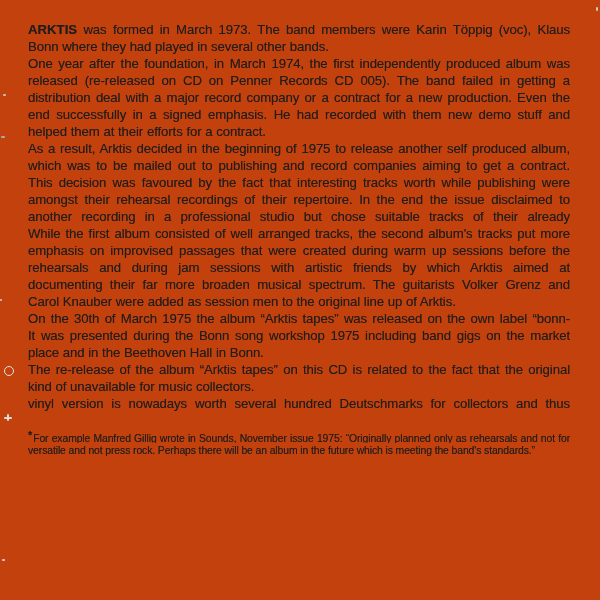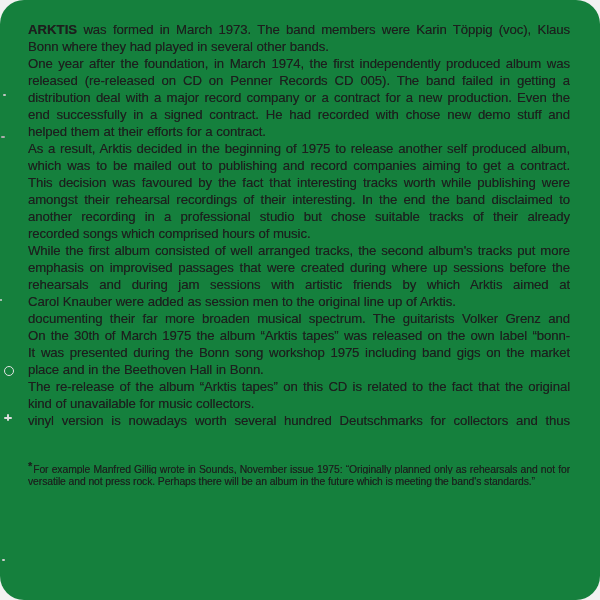--- a/index.html
+++ b/index.html
@@ -5,25 +5,24 @@
   html, body { margin: 0; padding: 0; }
   body {
     width: 600px; height: 600px;
     background: #f2f2f2;
     font-family: "Liberation Sans", "DejaVu Sans", sans-serif;
   }
   .page {
     position: relative;
     width: 600px; height: 600px;
     box-sizing: border-box;
-    background: #15803d;
+    background: #c2410c;
     padding: 21px 30px 0 28px;
     overflow: hidden;
     color: #1e1e1e;
-    border-radius: 24px;
   }
   .article {
     font-size: 13.2px;
     letter-spacing: -0.1px;
     word-spacing: 0.2px;
     text-shadow: 0 0 0.45px rgba(20,20,20,0.5);
   }
   .line {
     height: 17px;
     line-height: 17px;
@@ -31,21 +30,21 @@
     text-align: justify;
     text-align-last: justify;
     white-space: normal;
   }
   .line.last {
     text-align: center;
     text-align-last: left;
   }
   .band-bold { font-weight: 700; letter-spacing: 0; }
   .footnote {
-    margin-top: 29px;
+    margin-top: 15px;
     font-size: 10.4px;
     letter-spacing: -0.1px;
     text-shadow: 0 0 0.4px rgba(20,20,20,0.5);
   }
   .footnote .line {
     height: 16px;
     line-height: 16px;
   }
   .fn-mark {
     display: inline-block;
@@ -71,37 +70,36 @@
 <div class="page">
   <div class="article">
       <div class="para">
         <div class="line"><span class="band-bold">ARKTIS</span> was formed in March 1973. The band members were Karin Töppig (voc), Klaus</div>
         <div class="line last">Bonn where they had played in several other bands.</div>
       </div>
       <div class="para">
         <div class="line">One year after the foundation, in March 1974, the first independently produced album was</div>
         <div class="line">released (re-released on CD on Penner Records CD 005). The band failed in getting a</div>
         <div class="line">distribution deal with a major record company or a contract for a new production. Even the</div>
-        <div class="line">end successfully in a signed contract. He had recorded with chose new demo stuff and</div>
+        <div class="line">end successfully in a signed emphasis. He had recorded with them new demo stuff and</div>
         <div class="line last">helped them at their efforts for a contract.</div>
       </div>
       <div class="para">
         <div class="line">As a result, Arktis decided in the beginning of 1975 to release another self produced album,</div>
         <div class="line">which was to be mailed out to publishing and record companies aiming to get a contract.</div>
         <div class="line">This decision was favoured by the fact that interesting tracks worth while publishing were</div>
-        <div class="line">amongst their rehearsal recordings of their interesting. In the end the band disclaimed to</div>
+        <div class="line">amongst their rehearsal recordings of their repertoire. In the end the issue disclaimed to</div>
         <div class="line">another recording in a professional studio but chose suitable tracks of their already</div>
-        <div class="line last">recorded songs which comprised hours of music.</div>
       </div>
       <div class="para">
         <div class="line">While the first album consisted of well arranged tracks, the second album's tracks put more</div>
-        <div class="line">emphasis on improvised passages that were created during where up sessions before the</div>
+        <div class="line">emphasis on improvised passages that were created during warm up sessions before the</div>
         <div class="line">rehearsals and during jam sessions with artistic friends by which Arktis aimed at</div>
+        <div class="line">documenting their far more broaden musical spectrum. The guitarists Volker Grenz and</div>
         <div class="line last">Carol Knauber were added as session men to the original line up of Arktis.</div>
-        <div class="line">documenting their far more broaden musical spectrum. The guitarists Volker Grenz and</div>
       </div>
       <div class="para">
         <div class="line">On the 30th of March 1975 the album “Arktis tapes” was released on the own label “bonn-</div>
         <div class="line">It was presented during the Bonn song workshop 1975 including band gigs on the market</div>
         <div class="line last">place and in the Beethoven Hall in Bonn.</div>
       </div>
       <div class="para">
         <div class="line">The re-release of the album “Arktis tapes” on this CD is related to the fact that the original</div>
         <div class="line last">kind of unavailable for music collectors.</div>
         <div class="line">vinyl version is nowadays worth several hundred Deutschmarks for collectors and thus</div>

